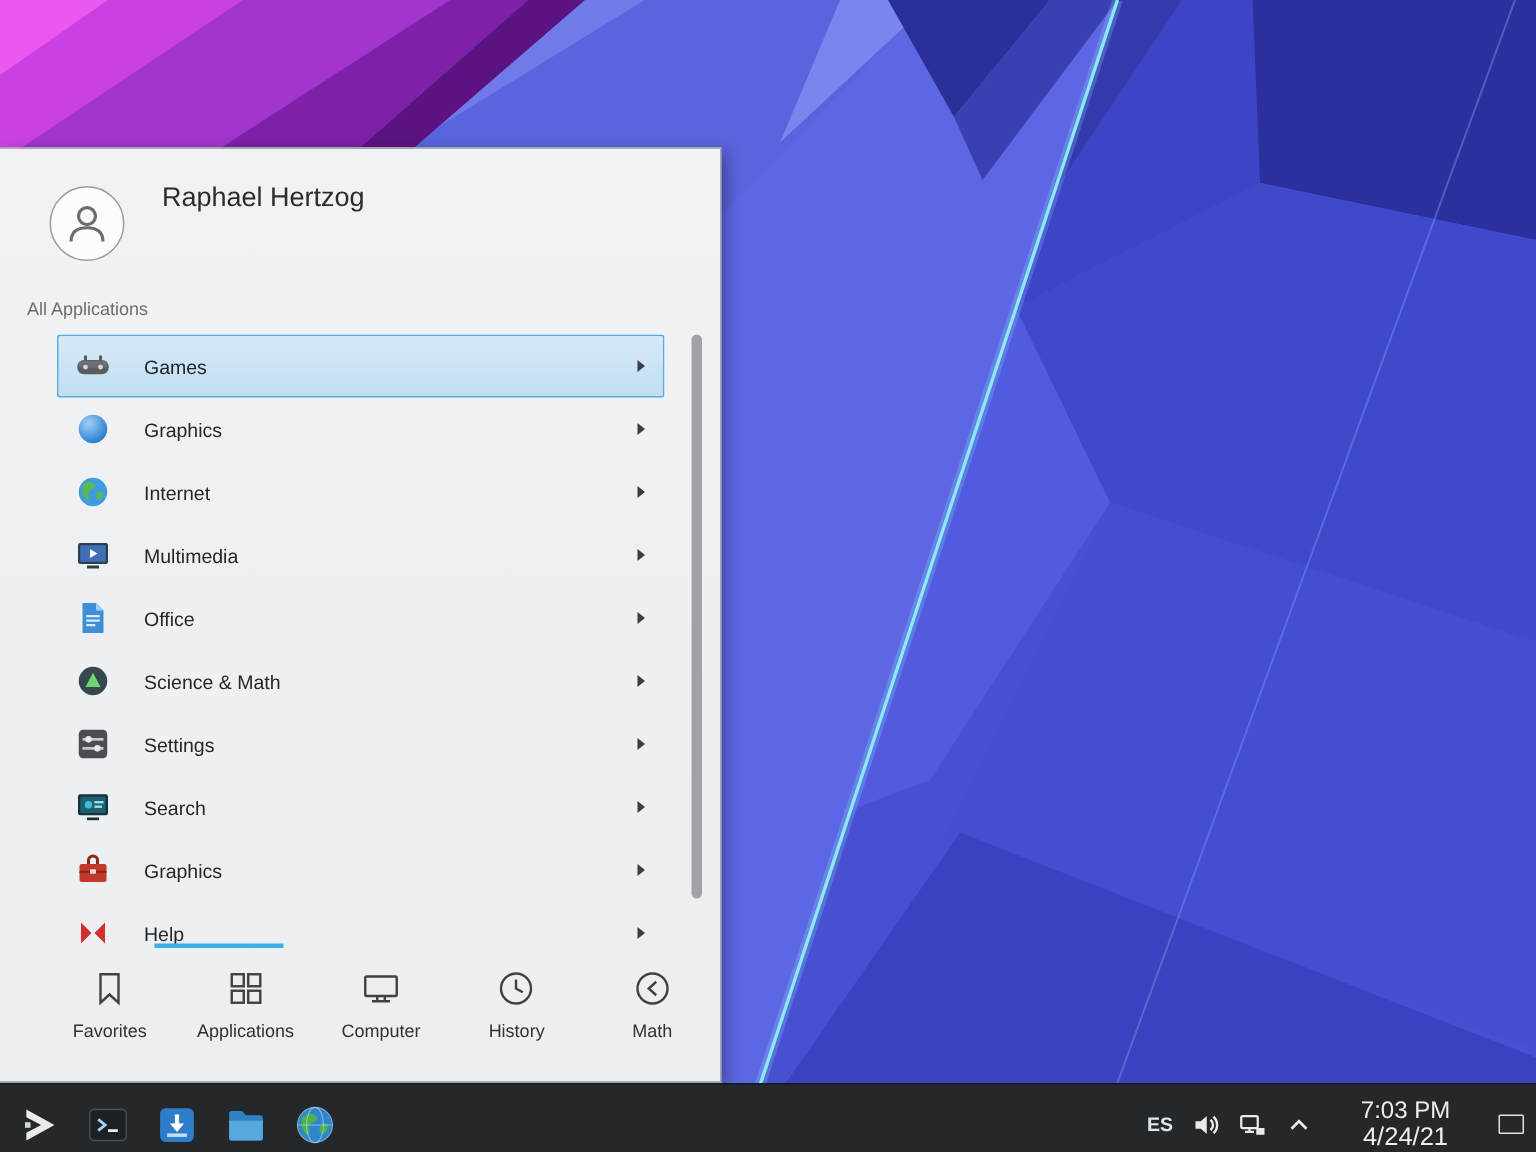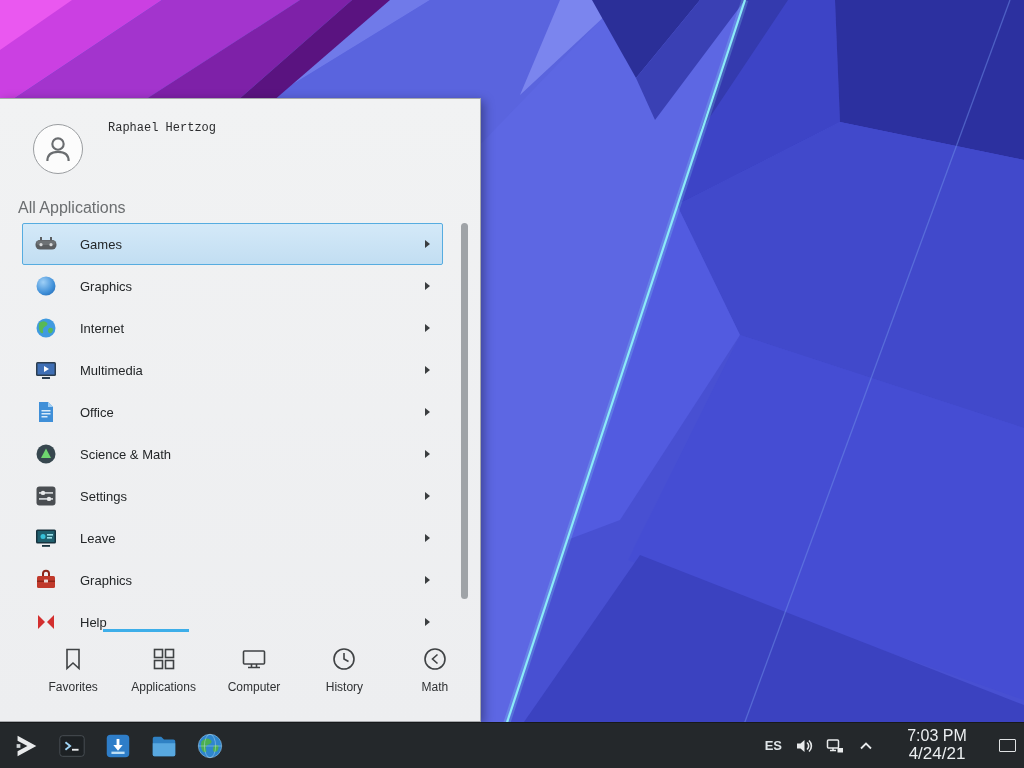--- a/index.html
+++ b/index.html
@@ -9,51 +9,51 @@
   .wallpaper { position:absolute; inset:0; width:100%; height:100%; }
 
   
   .kickoff { position:absolute; left:0; top:98px; width:481px; height:624px;
              background:linear-gradient(180deg,#f1f2f3 0%,#edeef0 100%);
              border:1px solid #a6a9ac; border-left:none;
              box-shadow:3px 3px 10px rgba(0,0,0,.35); }
   .avatar { position:absolute; left:33px; top:25px; width:50px; height:50px; border-radius:50%;
             background:#fcfcfc; border:1px solid #9a9da0; display:flex; align-items:center; justify-content:center; }
   .avatar svg { width:34px; height:34px; }
-  .user-name { position:absolute; left:108px; top:22px; font-size:12px; color:#2b2c2e;font-family:Liberation Mono, monospace; }
+  .user-name { position:absolute; left:108px; top:22px; font-size:18px; color:#2b2c2e; }
   .search { position:absolute; left:108px; top:49px; width:340px; height:26px;
             border:1px solid #3daee9; border-radius:2px; background:#ffffff;
             font-size:13px; padding:0 6px; color:#2b2c2e; outline:none;
             font-family:"Liberation Sans",sans-serif; }
   .search::placeholder { color:#9a9da0; }
-  .section-label { position:absolute; left:18px; top:100px; font-size:16px; color:#6b6e70; }
+  .section-label { position:absolute; left:18px; top:100px; font-size:12px; color:#6b6e70; }
 
   .app-list { position:absolute; left:22px; right:37px; top:124px; height:408px; overflow:hidden; }
   .app-item { height:42px; display:flex; align-items:center; padding:0 12px 0 11px;
-              border:1px solid transparent; border-radius:2px; position:relative; cursor:default; }
+              border:1px solid transparent; border-radius:2px; position:relative; cursor:default;margin-left:16px; }
   .app-item.selected { background:linear-gradient(180deg,#d4e9f8 0%,#c2def2 100%); border:1px solid #56ace0; }
   .app-icon { width:24px; height:24px; flex:0 0 24px; display:flex; }
   .app-icon svg { width:24px; height:24px; }
   .app-label { margin-left:22px; font-size:13px; color:#232628; }
   .submenu-arrow { margin-left:auto; width:0; height:0;
                    border-top:4px solid transparent; border-bottom:4px solid transparent;
                    border-left:5px solid #3b3e40; }
 
   .scrollbar-thumb { position:absolute; left:461px; top:124px; width:7px; height:376px;
                      background:#9fa3a7; border-radius:3.5px; }
 
   .tabbar { position:absolute; left:0; bottom:0; width:100%; height:92px; display:flex;padding-left:28px; }
   .tab-indicator { position:absolute; top:0; left:103px; width:86px; height:3px; background:#3daee9; }
   .tab { flex:1; display:flex; flex-direction:column; align-items:center; padding-top:16px; gap:7px; cursor:default; }
   .tab svg { width:28px; height:28px; stroke:#3f4244; stroke-width:1.6; fill:none; }
   .tab-label { font-size:12px; color:#2f3133; }
 
   
   .taskbar { position:absolute; left:0; bottom:0; width:1024px; height:46px;
-             background:#24282b; display:flex; align-items:center; padding:0 8px;
+             background:#24282b; display:flex; align-items:flex-end; padding:0 8px;
              border-top:1px solid #17191b; }
   .task-icons { display:flex; gap:10px; align-items:center; }
   .ticon { width:36px; height:36px; display:flex; align-items:center; justify-content:center; }
   .ticon svg { width:30px; height:30px; }
   .tray { margin-left:auto; display:flex; align-items:center; gap:13px; }
   .kbd-layout { font-size:13px; font-weight:bold; color:#dfe5e8; }
   .trayicon { display:flex; align-items:center; justify-content:center; }
   .trayicon svg { width:18px; height:18px; }
   .clock { text-align:center; color:#eceff1; margin-left:6px; line-height:1.1; min-width:86px; }
   .clock-time { font-size:16px; }
@@ -215,21 +215,21 @@
         <span class="app-icon">
           <svg viewBox="0 0 24 24">
               <rect x="2" y="3.5" width="20" height="14" rx="1.5" fill="#16323e"></rect>
               <rect x="3.5" y="5" width="17" height="11" fill="#1f5f6e"></rect>
               <circle cx="9" cy="10.5" r="2.5" fill="#36c0d8"></circle>
               <rect x="13" y="8" width="6" height="1.6" fill="#9adfe8"></rect>
               <rect x="13" y="11" width="5" height="1.6" fill="#9adfe8"></rect>
               <rect x="8" y="19" width="8" height="1.8" fill="#16323e"></rect>
             </svg>
         </span>
-        <span class="app-label">Leave</span>
+        <span class="app-label">Search</span>
         <span class="submenu-arrow"></span>
       </div>
 
       <div class="app-item">
         <span class="app-icon">
           <svg viewBox="0 0 24 24">
               <path d="M9,8 v-2.5 a3,2.8 0 0 1 6,0 V8" fill="none" stroke="#8e2518" stroke-width="2"></path>
               <rect x="3" y="8" width="18" height="12" rx="1.5" fill="#c0392b"></rect>
               <rect x="3" y="12.5" width="18" height="1.5" fill="#8e2518"></rect>
               <rect x="10" y="11.5" width="4" height="3" rx="0.5" fill="#e8d8d5"></rect>

